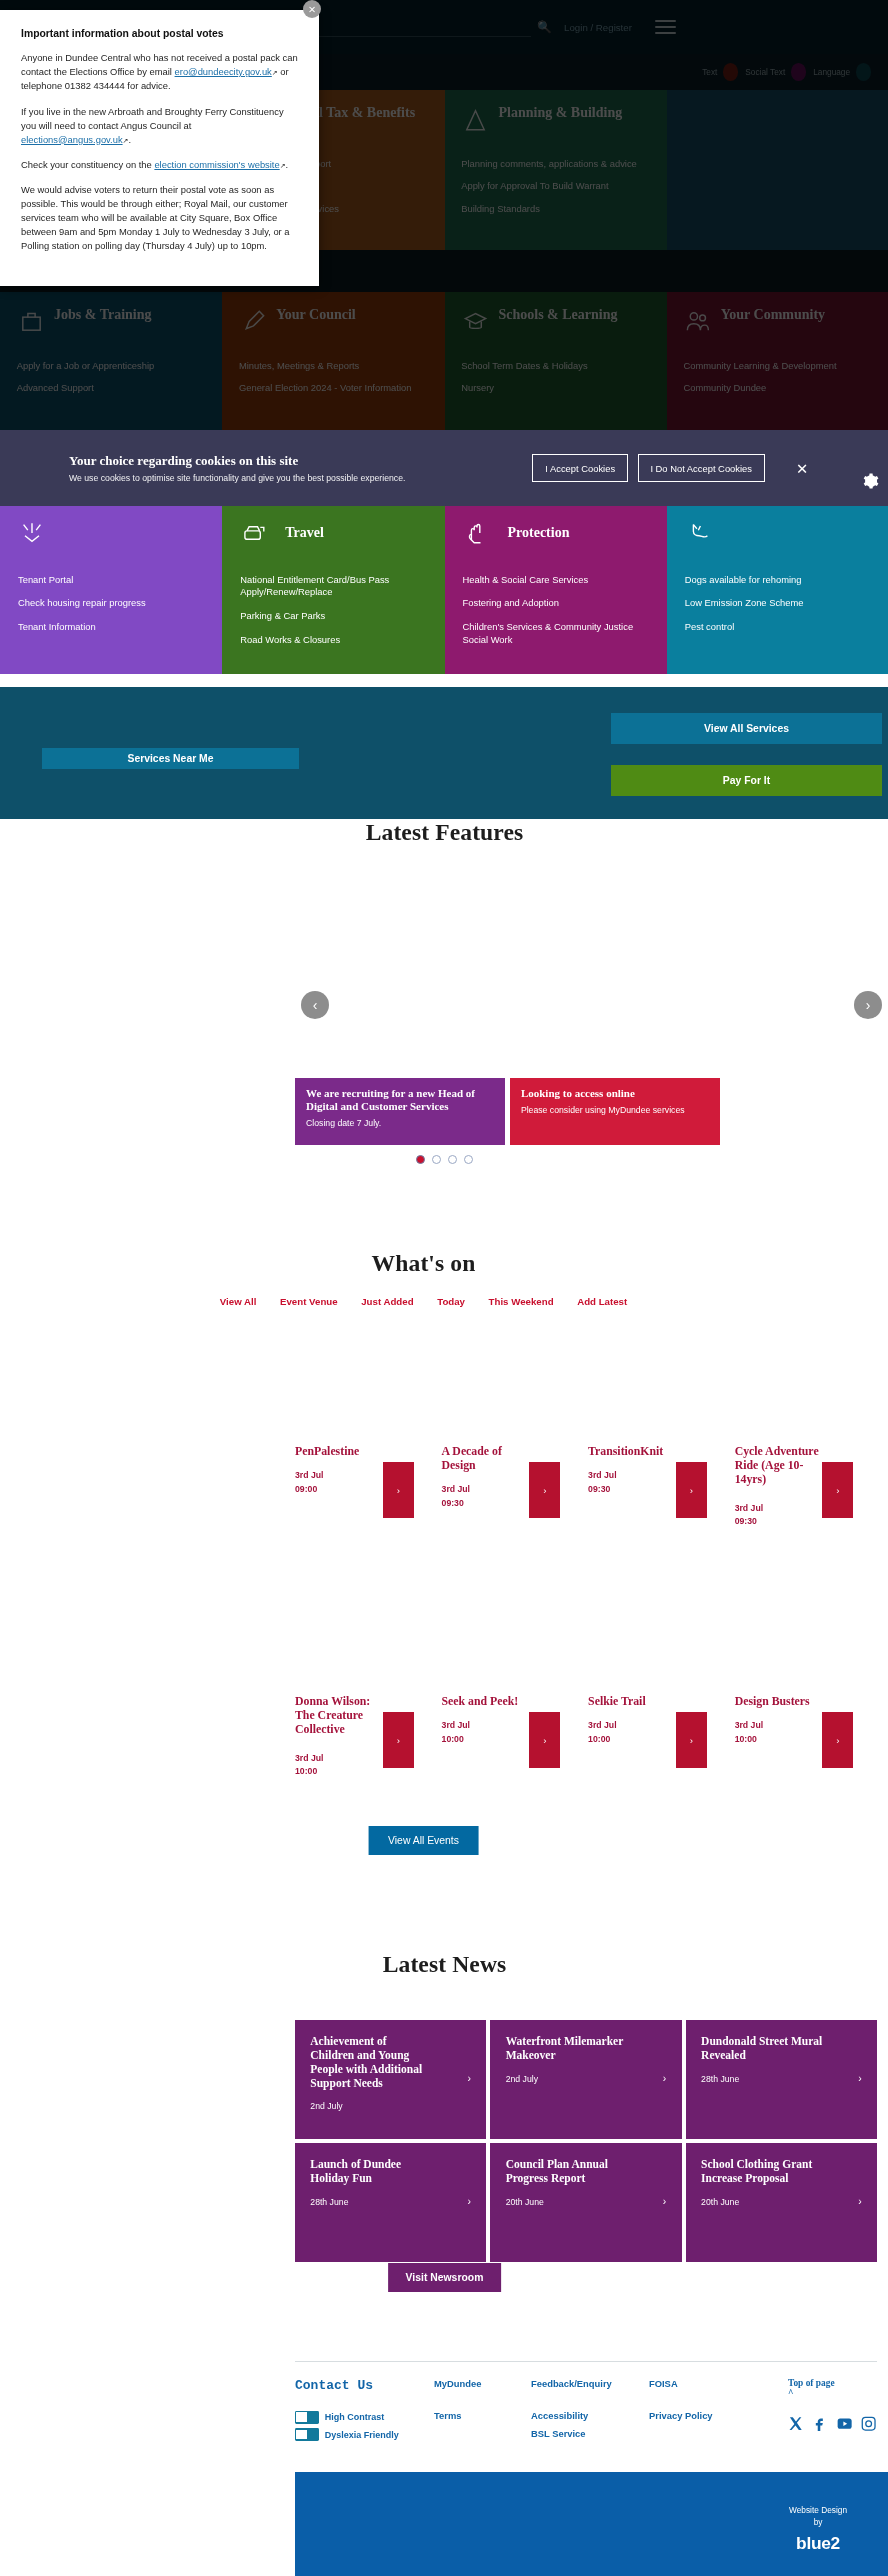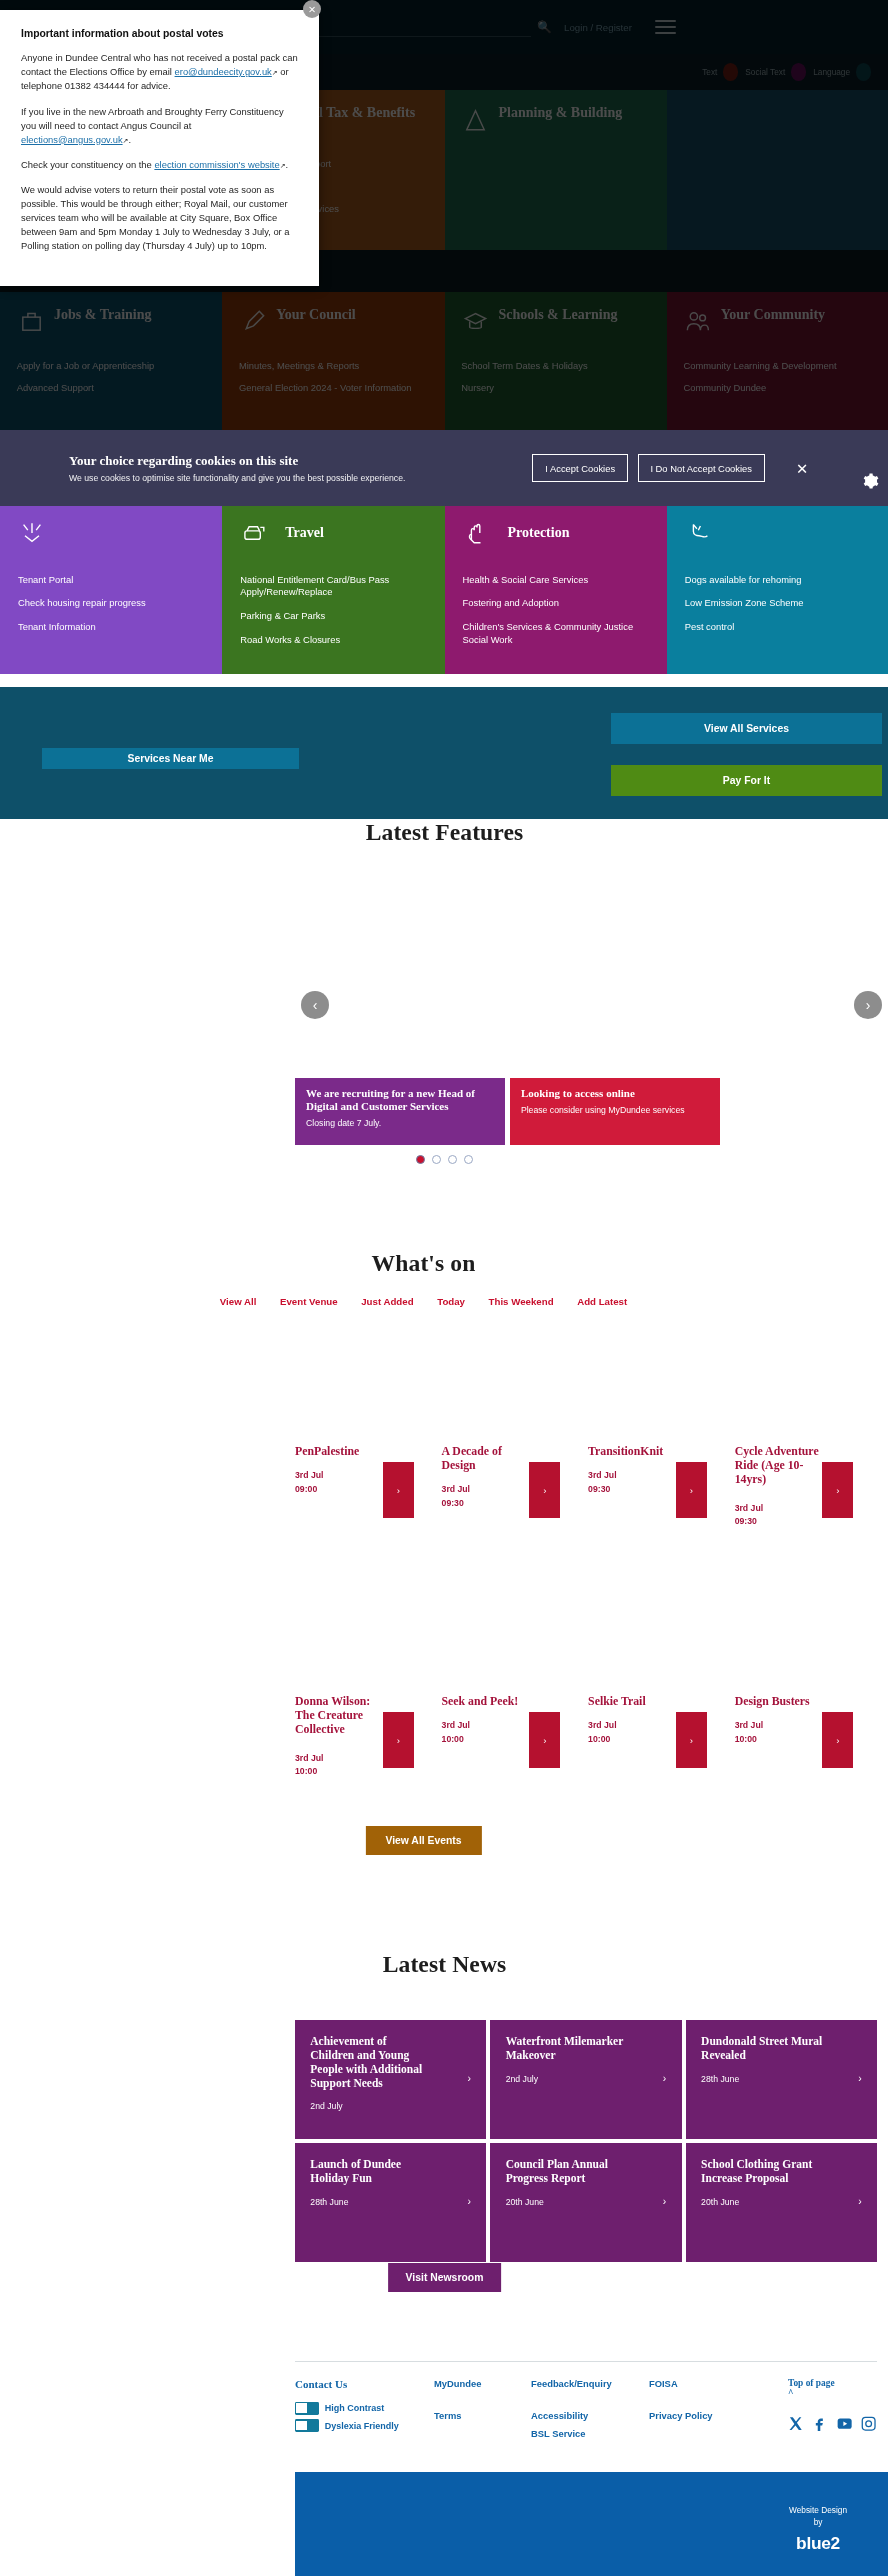--- a/index.html
+++ b/index.html
@@ -123,21 +123,21 @@
   .events-grid.row2 { top:444px; }
   .ev { position:relative; min-height:153px; padding-right:4.2px; }
   .ev h5 { font-family:"Liberation Serif", serif; color:#a4123b; font-size:11.8px; font-weight:700; line-height:1.2; width:87px;}
   .ev .meta { margin-top:11px; color:#a4123b; font-size:8.7px; font-weight:700; line-height:1.55;}
   .ev-go {
     position:absolute; right:23.6px; top:18px; width:31px; height:56px; background:#b5112f;
     color:#fff; border:none; font-size:9.7px; cursor:pointer;
   }
   .btn-view-events {
     position:absolute; left:50%; transform:translateX(-50%); top:576px;
-    background:#a16207; color:#fff; border:none; padding:9px 20px; font-size:10.4px; font-weight:700;
+    background:#0369a1; color:#fff; border:none; padding:9px 20px; font-size:10.4px; font-weight:400;
     font-family:"Liberation Sans", sans-serif; cursor:pointer;
   }
 
   
   .news { position:absolute; top:1951px; left:0; width:889px; height:375px; background:#fff; }
   .news-grid { position:absolute; left:295px; top:69px; width:582px; display:grid; grid-template-columns:repeat(3,1fr); gap:4.2px;}
   .ncard { position:relative; background:#6e1f6e; color:#fff; padding:15.3px 15.3px 18px; min-height:119px; cursor:pointer;}
   .ncard h5 { font-family:"Liberation Serif", serif; font-size:11.5px; font-weight:700; line-height:1.2; width:122px;}
   .ncard .date { margin-top:11px; font-size:8.7px; }
   .ncard .chev { position:absolute; right:15.3px; top:53px; font-size:10.4px;}
@@ -145,21 +145,21 @@
     position:absolute; left:50%; transform:translateX(-50%); top:312px;
     background:#6e1f6e; color:#fff; border:none; padding:9px 18px; font-size:10.4px; font-weight:700;
     font-family:"Liberation Sans", sans-serif; cursor:pointer;
   }
 
   
   .footer { position:absolute; top:2347px; left:0; width:889px; height:229px; background:#fff; }
   .foot-rule { position:absolute; top:14px; left:295px; width:582px; height:0.7px; background:#d7dde0; }
   .foot-grid { position:absolute; left:295px; top:31px; width:597px; display:grid; grid-template-columns: 139px 97px 118px 139px 1fr; }
   .foot-grid a, .foot-grid span { color:#1265a8; font-size:9.4px; text-decoration:none; display:block; }
-  .foot-col .head { font-family:Liberation Serif, serif; font-size:11px; font-weight:700; margin-bottom:12px; color:#1265a8;}
+  .foot-col .head { font-family:Liberation Mono, monospace; font-size:13px; font-weight:700; margin-bottom:18px; color:#1265a8;}
   .foot-col .head.sm { font-size:9.4px; font-family:"Liberation Sans",sans-serif; margin-bottom:21px; font-weight:700;}
   .foot-col .lnk { margin-bottom:7px; font-weight:700; }
   .toggle-row { display:flex; align-items:center; gap:6.2px; margin-bottom:4.9px; cursor:pointer;}
   .toggle { width:23.6px; height:12.5px; background:#12799b; border-radius:1.4px; position:relative; flex:0 0 23.6px;}
   .toggle::after { content:""; position:absolute; left:1.4px; top:1.4px; width:11px; height:9.7px; background:#fff;}
   .toggle-row span { font-size:9px; font-weight:700; color:#1265a8;}
   .top-of-page { font-family:"Liberation Serif", serif; font-size:13px; color:#1265a8; font-weight:700; cursor:pointer;}
   .social { display:flex; gap:9px; margin-top:18px; align-items:center; }
   .social .s { width:15.3px; height:15.3px; color:#1265a8; cursor:pointer; }
   .social .s svg { width:100%; height:100%; fill:#1265a8; }
@@ -276,20 +276,25 @@
       </div>
       <div class="tile" style="background:#1e6e50">
         <div class="tile-head">
           <span class="tile-ico">
             <svg viewBox="0 0 40 40">
                 <path d="M8 34L20 8l12 26z" fill="none" stroke="#fff" stroke-width="2"></path>
               </svg>
           </span>
           <span class="tile-title">Planning &amp; Building</span>
         </div>
+        <div class="tile-links">
+          <a>Planning comments, applications &amp; advice</a>
+          <a>Apply for Approval To Build Warrant</a>
+          <a>Building Standards</a>
+        </div>
       </div>
       <div class="tile" style="background:#15506b"></div>
     </div>
 
     <div class="tiles" style="top:292px">
       <div class="tile" style="background:#0d5570;min-height:139px">
         <div class="tile-head">
           <span class="tile-ico">
             <svg viewBox="0 0 40 40">
                 <rect x="8" y="14" width="24" height="18" fill="none" stroke="#fff" stroke-width="2"></rect>

